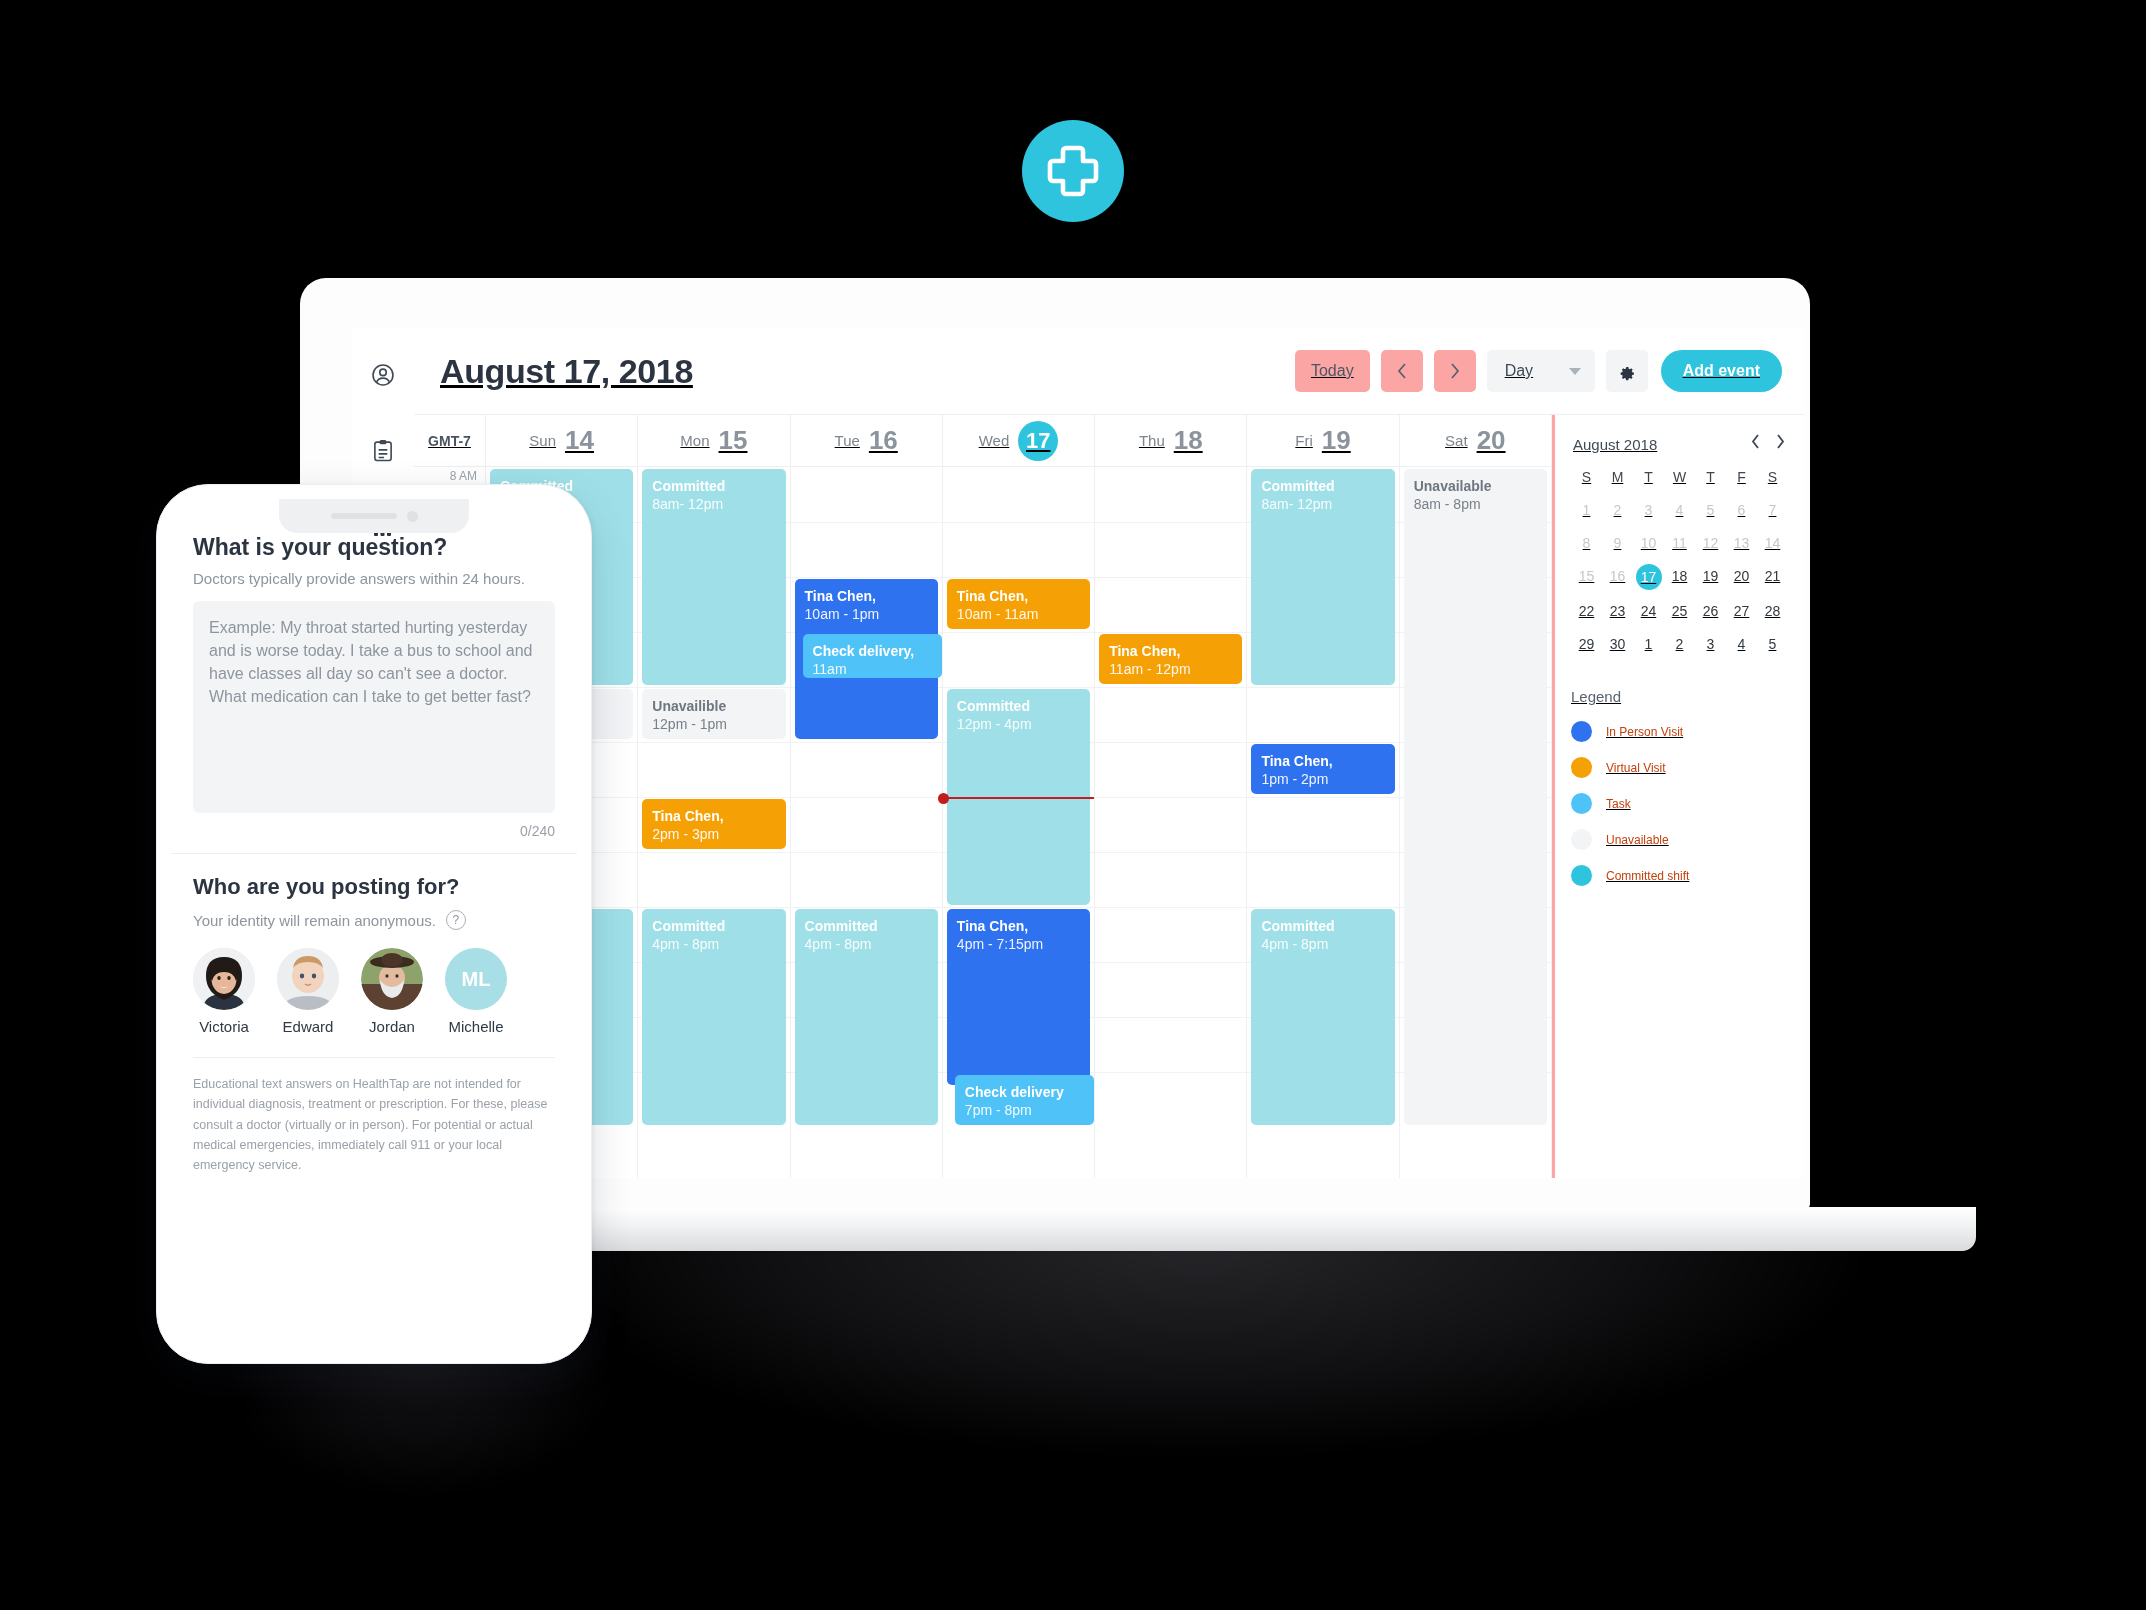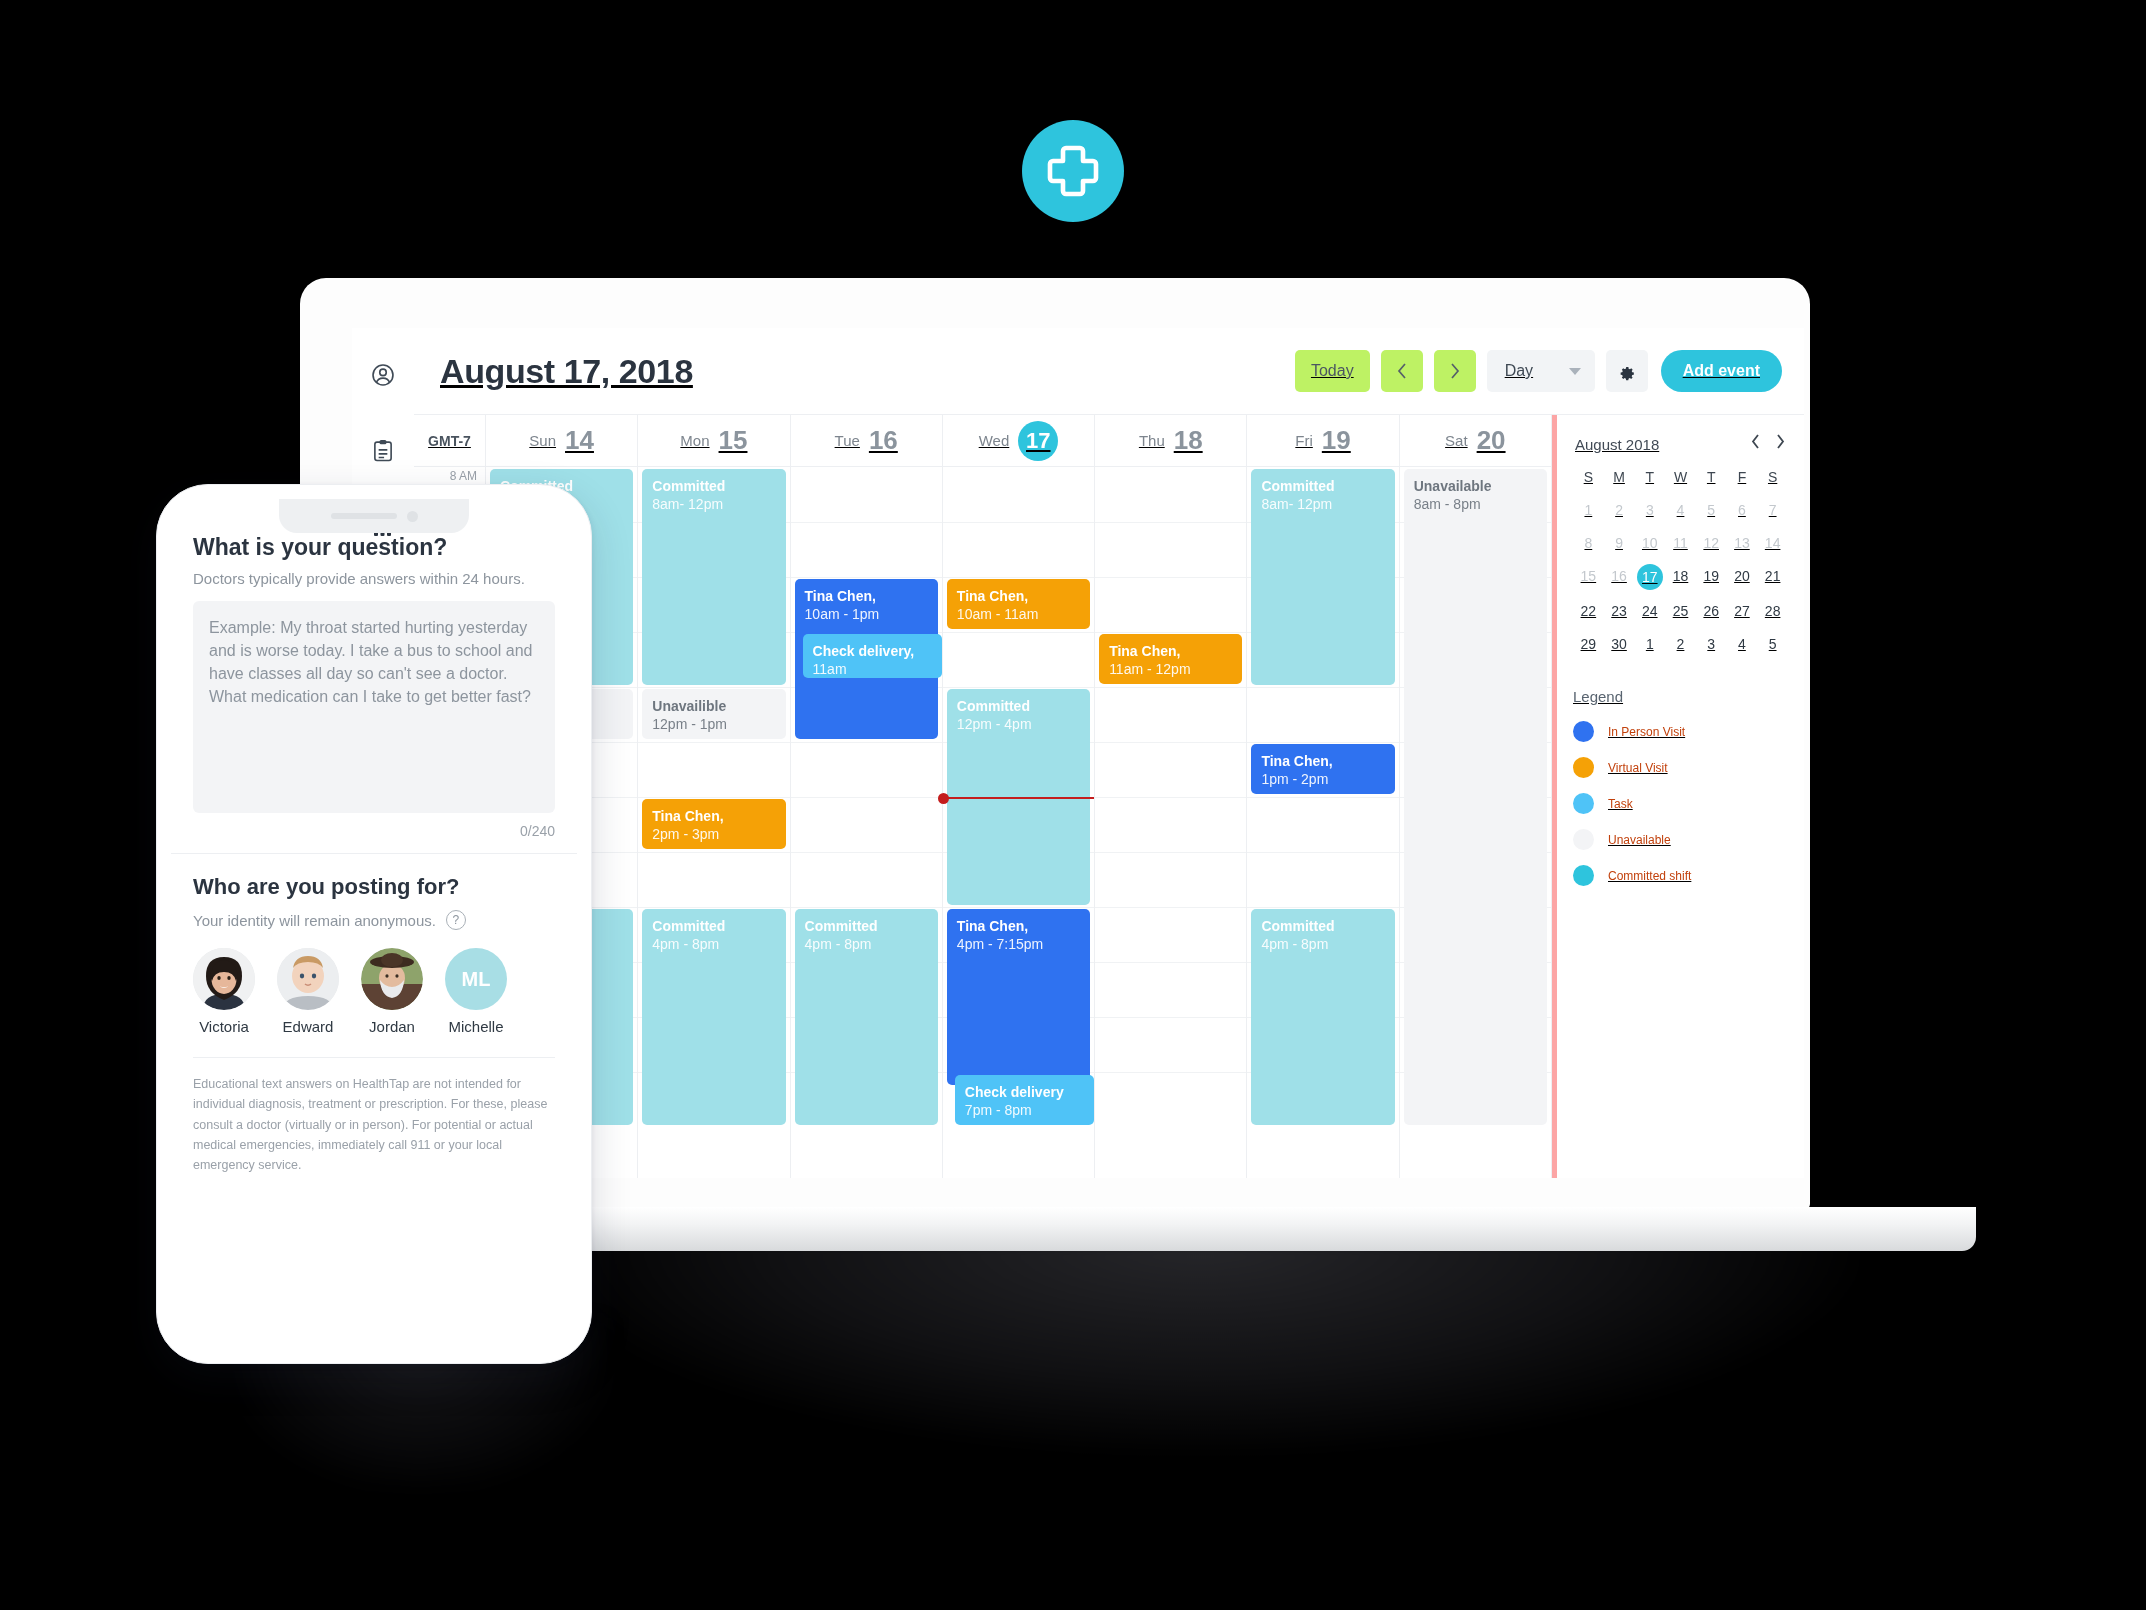--- a/index.html
+++ b/index.html
@@ -54,21 +54,21 @@
   .rail-icon { width: 34px; height: 34px; display: flex; align-items: center; justify-content: center; color: #3f4a56; }
   .rail-seg { position:absolute; left:0; top:160px; width:62px; bottom:0; background:#f6f7f9; }
   .rail-seg2 { position:absolute; left:0; top:0; width:62px; height:160px; background:#ffffff; }
 
   .content { flex: 1; display: flex; flex-direction: column; min-width: 0; }
 
   .topbar { height: 86px; display: flex; align-items: center; padding: 0 22px 0 26px; }
   .page-title { font-size: 34px; font-weight: bold; color: #2b3440; letter-spacing: -0.4px; }
   .topbar-spacer { flex: 1; }
   .tb-btn {
-    height: 42px; min-width: 42px; background: #bef264; border: none; border-radius: 5px;
+    height: 42px; min-width: 42px; background: #fca5a5; border: none; border-radius: 5px;
     color: #4b5662; font-size: 16px; display: inline-flex; align-items: center; justify-content: center;
     margin-left: 11px; padding: 0 16px; cursor: pointer;
   }
   .tb-btn.icon { padding: 0; width: 42px; font-size: 21px; color: #5b6570; }
   .tb-select {
     height: 42px; background: #f2f4f6; border-radius: 5px; margin-left: 11px;
     display: inline-flex; align-items: center; padding: 0 14px 0 18px; min-width: 108px;
     color: #3f4954; font-size: 16px; cursor: pointer; justify-content: space-between; gap: 20px;
   }
   .caret { width:0;height:0;border-left:6px solid transparent;border-right:6px solid transparent;border-top:7px solid #aab2bb; }
@@ -123,21 +123,21 @@
   .ev.task     { background: #4fc3f7; color: #fff; }
   .ev.unavail  { background: #f3f4f6; color: #6e767f; }
   .ev.committed{ background: #9fe0e8; color: #ffffff; }
   .ev.nested { left: 12px; right: 0px; }
 
   .nowline { position:absolute; height:2px; background:#c41d1d; left:0; right:0; }
   .nowdot { position:absolute; width:11px; height:11px; border-radius:50%; background:#c41d1d; left:-5px; top:-4.5px; }
 
   
   .rightpanel {
-    width: 252px; flex: none; border-left: 5px solid #fca5a5; padding: 14px 16px 0 16px; background: #fff;
+    width: 252px; flex: none; border-left: 3px solid #fca5a5; padding: 14px 16px 0 16px; background: #fff;
   }
   .mini-head { display:flex; align-items:center; justify-content:space-between; padding: 4px 2px 10px 2px; }
   .mini-title { font-size: 15px; color: #414a55; }
   .mini-navs { display:flex; gap:14px; color:#505963; font-size:17px; }
   .mini-navs span { cursor:pointer; }
   .mini-grid { display: grid; grid-template-columns: repeat(7, 1fr); row-gap: 5px; }
   .mini-dow { text-align:center; font-size:14px; color:#3e4751; padding: 4px 0 6px 0; }
   .mini-day { text-align:center; font-size:14px; color:#2f3943; padding: 6px 0; cursor:pointer; }
   .mini-day.muted { color:#c3c8cd; }
   .mini-day.sel {

